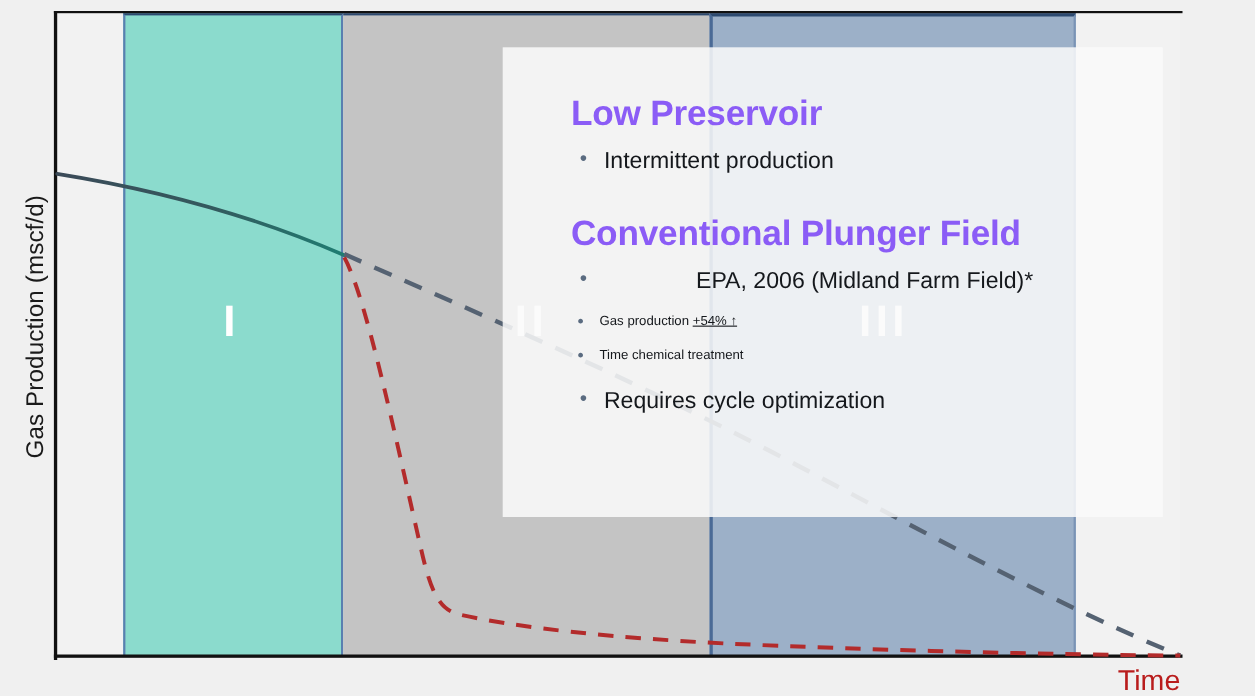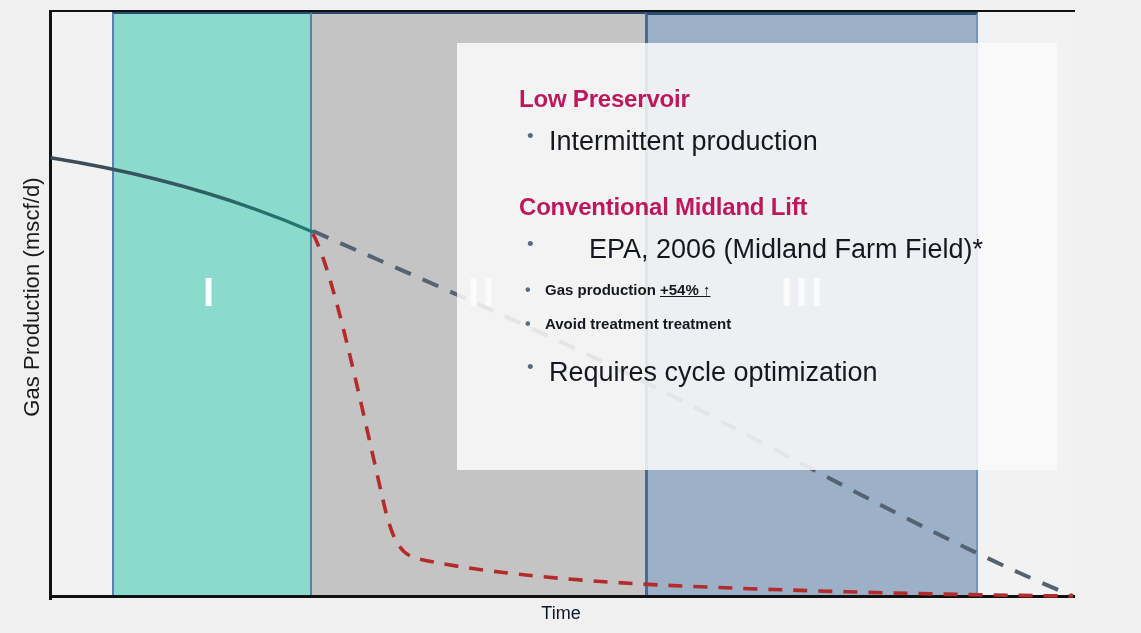--- a/index.html
+++ b/index.html
@@ -35,23 +35,23 @@
     font-size: 22px;
     color: #1a1a1a;
     letter-spacing: 0.1px;
     white-space: nowrap;
   }
   #xlabel {
     position: absolute;
     left: 49px;
     top: 603px;
     width: 1024px;
-    text-align: center;
-    font-size: 18px;
-    color: #0f172a;
+    text-align: right;
+    font-size: 26px;
+    color: #b91c1c;
   }
 
   
   #plot {
     position: absolute;
     left: 49px;
     top: 10px;
     width: 1024px;
     height: 587px;
     background: #f2f2f2;
@@ -133,62 +133,61 @@
     left: 457px;
     top: 43px;
     width: 600px;
     height: 427px;
     background: rgba(250, 250, 250, 0.86);
     z-index: 6;
     box-sizing: border-box;
     padding: 42px 34px 0 56px;
   }
   .sect-title {
-    color: #be185d;
-    font-size: 24px;
+    color: #8b5cf6;
+    font-size: 32px;
     font-weight: 700;
     letter-spacing: -0.2px;
     margin: 0 0 12px 6px;
   }
   #title-2 { margin-top: 34px; }
 
   ul.blist {
     list-style: none;
     margin: 0;
     padding: 0;
   }
   ul.blist li {
     position: relative;
-    font-size: 27px;
+    font-size: 21px;
     color: #15181c;
     line-height: 1.25;
     margin: 0 0 20px 0;
     padding-left: 36px;
   }
   ul.blist li::before {
     content: "•";
     position: absolute;
     left: 14px;
     top: -1px;
     color: #5a6b80;
     font-size: 19px;
   }
   ul.sub {
     list-style: none;
     margin: 14px 0 0 0;
     padding: 0;
   }
   ul.sub li {
     position: relative;
-    font-size: 15px;
+    font-size: 12px;
     color: #15181c;
     line-height: 1.25;
     margin: 0 0 16px 0;
     padding-left: 32px;
-    font-weight: bold;
   }
   ul.sub li::before {
     content: "•";
     position: absolute;
     left: 12px;
     top: -1px;
     color: #5a6b80;
     font-size: 16px;
   }
   .u { text-decoration: underline; }
@@ -235,28 +234,28 @@
   <div id="xlabel">Time</div>
 
   <div id="info-panel">
 
     <div class="sect-title" id="title-1">Low Preservoir</div>
 
     <ul class="blist">
       <li>Intermittent production</li>
     </ul>
 
-    <div class="sect-title" id="title-2">Conventional Midland Lift</div>
+    <div class="sect-title" id="title-2">Conventional Plunger Field</div>
 
     <ul class="blist">
       <li id="li-epa">EPA, 2006 (Midland Farm Field)*</li>
 
       <ul class="sub">
         <li><span>Gas production </span><span class="u">+54% ↑</span></li>
-        <li>Avoid treatment treatment</li>
+        <li>Time chemical treatment</li>
       </ul>
 
       <li id="li-requires">Requires cycle optimization</li>
     </ul>
 
   </div>
 
 </div>
 
 </body></html>

